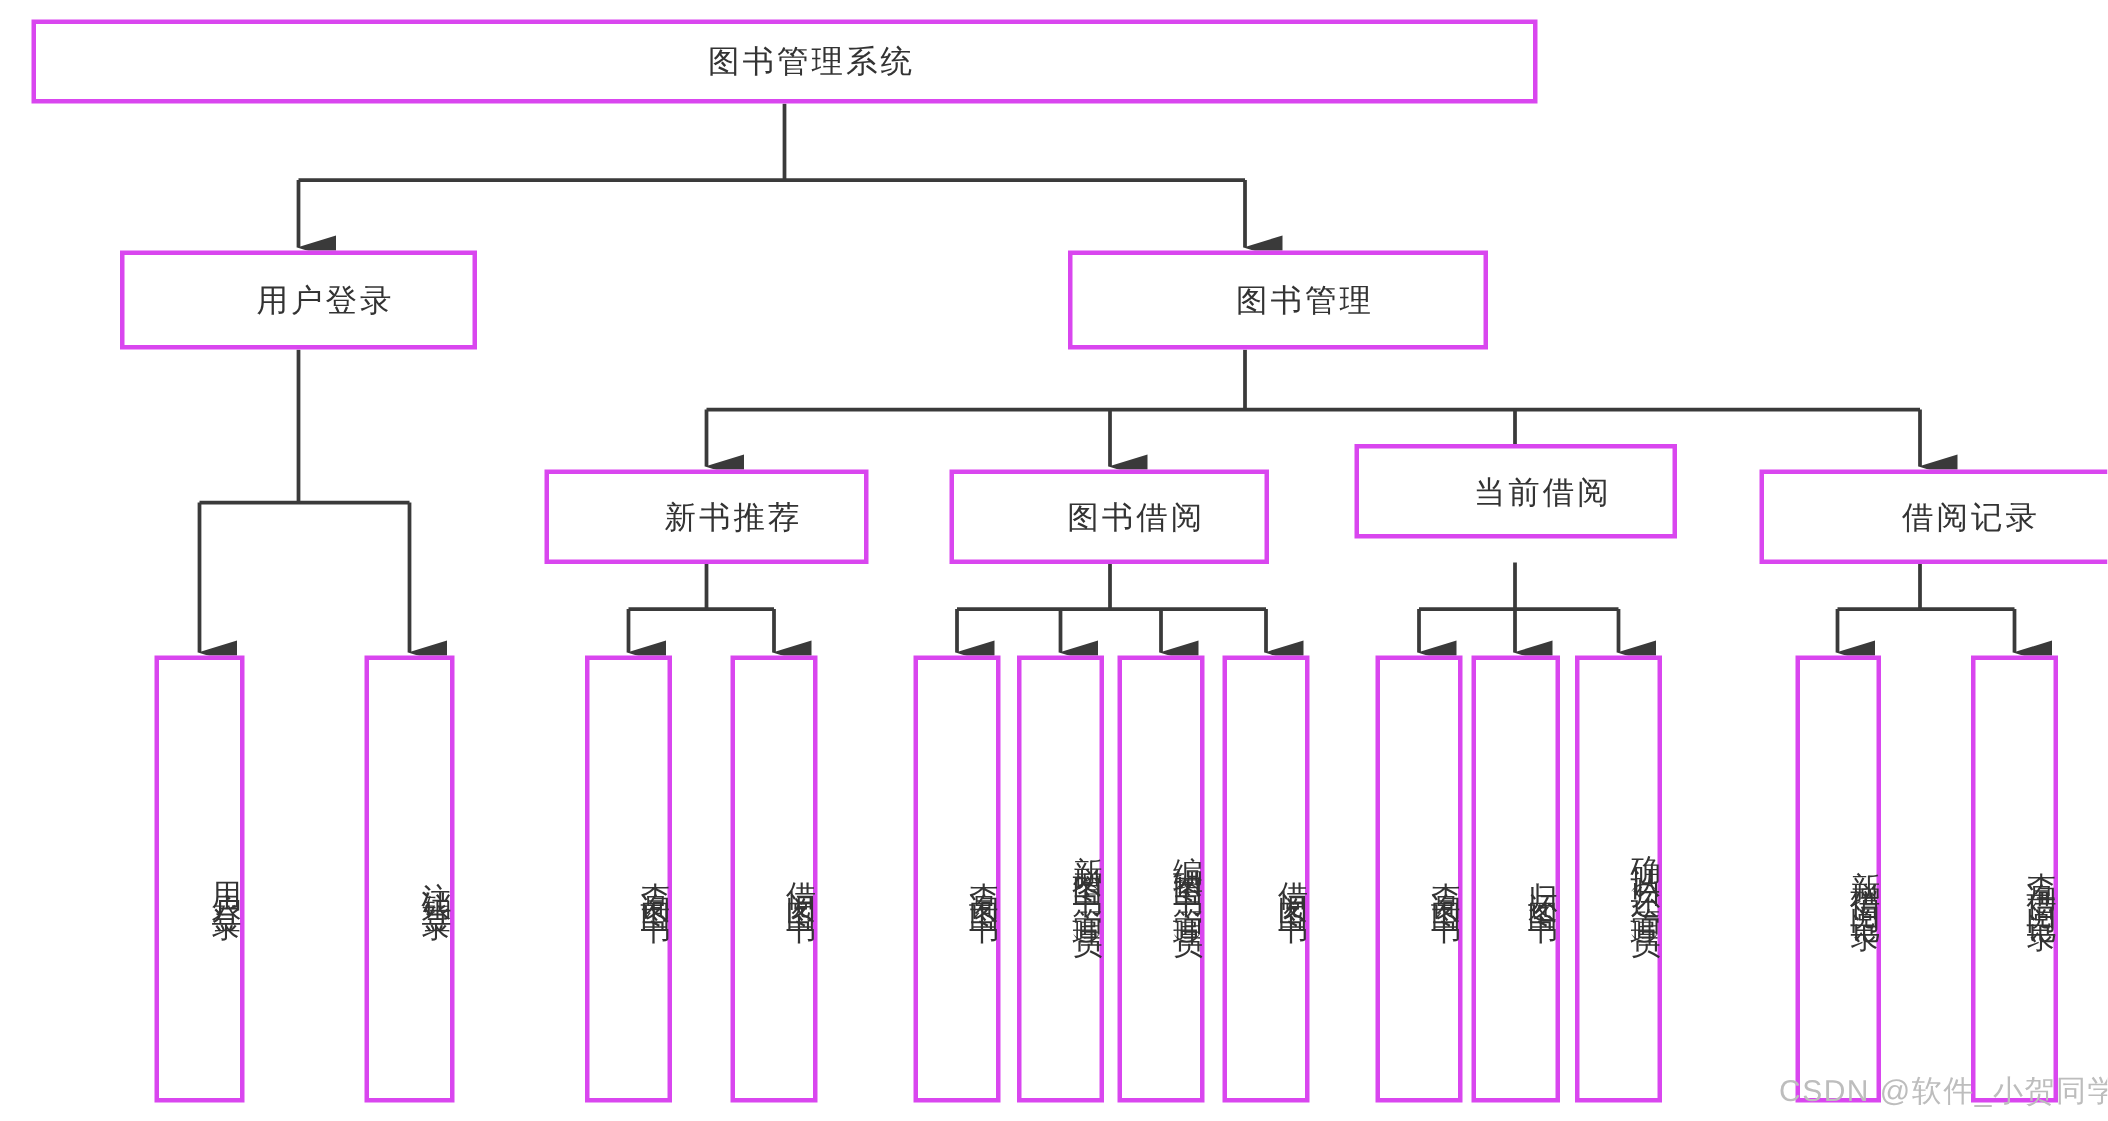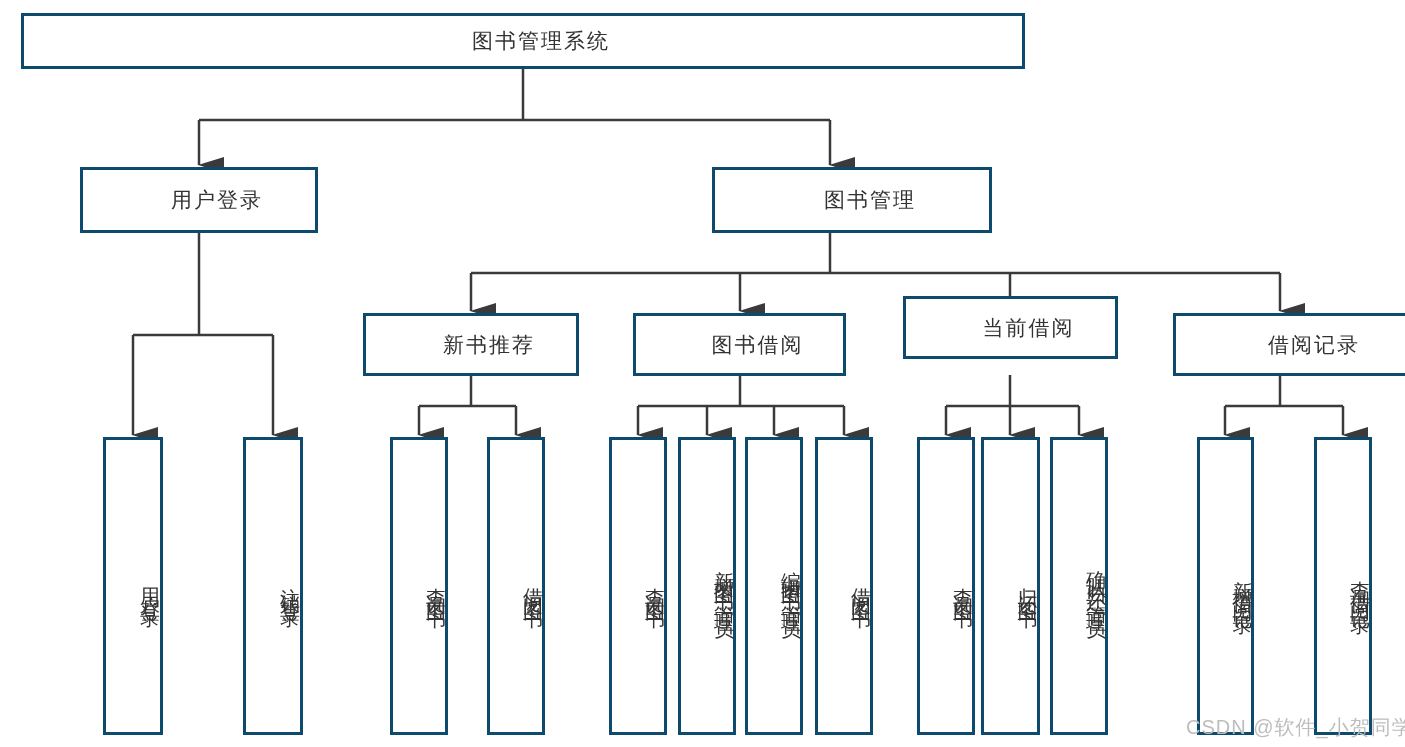--- a/index.html
+++ b/index.html
@@ -9,21 +9,21 @@
     height: 747px;
     background: #ffffff;
     font-family: "Liberation Sans", "DejaVu Sans", sans-serif;
     overflow: hidden;
   }
   .svg-layer { position: absolute; left: 0; top: 0; width: 1405px; height: 747px; }
   .node {
     position: absolute;
     box-sizing: border-box;
     background: #ffffff;
-    border: 3px solid #0c4a6e;
+    border: 3px solid #d946ef;
     display: flex;
     align-items: center;
     justify-content: center;
     color: #333333;
     padding-left: 36px;
   }
   .h-label { font-size: 21px; letter-spacing: 2px; white-space: nowrap; }
   .leaf { top: 437px; height: 298px; }
   .v-label {
     writing-mode: vertical-rl;

